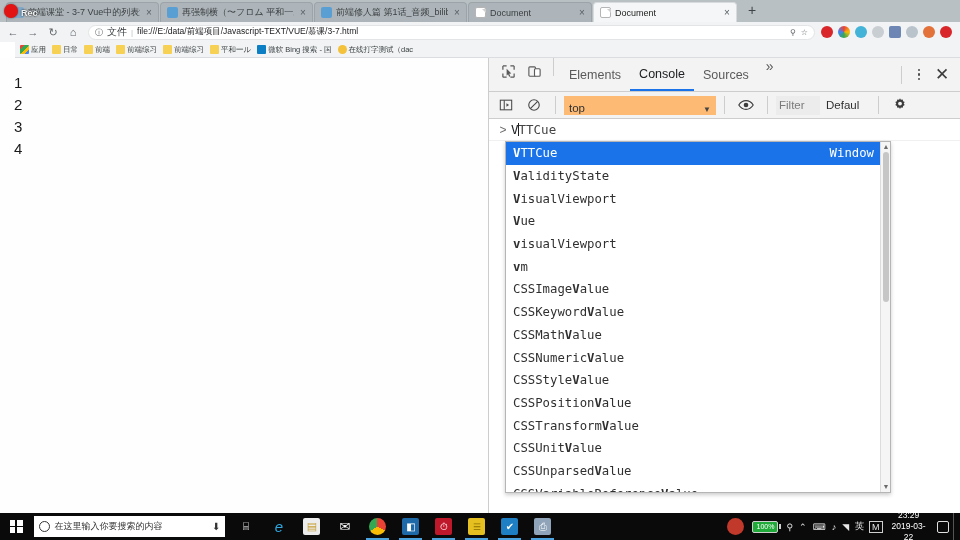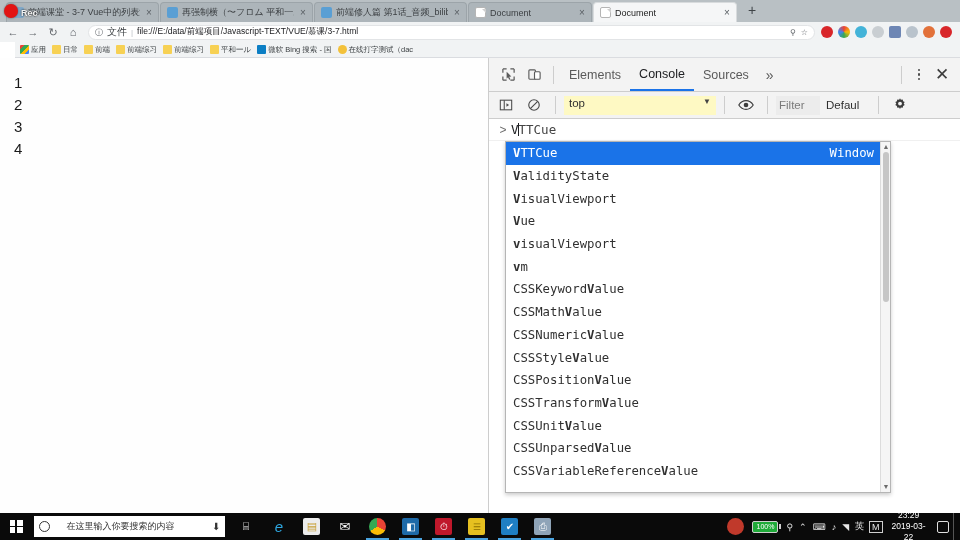--- a/index.html
+++ b/index.html
@@ -123,21 +123,21 @@
 
   
   .devtools {
     position: absolute; top: 58px; left: 488px; width: 472px; height: 455px;
     background: #fff;
     border-left: 1px solid #cdcdcd;
     display: flex; flex-direction: column;
   }
   .dt-tabbar {
     height: 34px; flex: 0 0 34px;
-    display: flex; align-items: center;
+    display: flex; 
     border-bottom: 1px solid #cdcdcd;
     padding: 0 6px;
     background: #f3f3f3;
   }
   .dt-iconbtn { width: 26px; height: 26px; display: flex; align-items: center; justify-content: center; color: #5a5a5a; }
   .dt-vsep { width: 1px; height: 18px; background: #cdcdcd; margin: 0 6px; }
   .dt-tab {
     font-size: 12.5px; color: #5a5a5a; padding: 0 9px; height: 33px;
     display: flex; align-items: center;
   }
@@ -150,25 +150,25 @@
 
   .dt-consolebar {
     height: 27px; flex: 0 0 27px;
     display: flex; align-items: center;
     border-bottom: 1px solid #cdcdcd;
     padding: 0 4px;
     background: #f3f3f3;
     gap: 2px;
   }
   .ctx-select {
-    display: flex; align-items: flex-start;
+    display: flex; align-items: flex-end;
     width: 152px; height: 19px;
     padding: 0 4px;
     font-size: 11.5px; color: #303030;
-    background: #fef9c3; border: 1px solid transparent;
+    background: #fdba74; border: 1px solid transparent;
   }
   .ctx-select .caret { margin-left: auto; font-size: 8px; color: #444; }
   .filter-input {
     width: 44px; height: 19px; background: #ececec;
     font-size: 11.5px; color: #7a7a7a;
     display: flex; align-items: center; padding: 0 3px;
   }
   .levels { font-size: 11.5px; color: #303030; padding: 0 4px; white-space: nowrap; overflow: hidden; width: 48px;}
 
   .dt-console-body { position: relative; flex: 1 1 auto; overflow: hidden; background: #fff; }
@@ -233,21 +233,21 @@
     background: #0a0a0a;
     display: flex; align-items: center;
   }
   .start {
     width: 34px; height: 27px; display: flex; align-items: center; justify-content: center;
   }
   .win-logo { width: 13px; height: 13px; display: grid; grid-template-columns: 1fr 1fr; grid-template-rows: 1fr 1fr; gap: 1.5px; }
   .win-logo i { background: #fff; display: block; }
   .tb-search {
     width: 200px; height: 21px; background: #fff;
-    display: flex; align-items: center; gap: 16px;
+    display: flex; align-items: center; gap: 4px;
     padding: 0 5px; margin-left: 2px;
     font-size: 9px; color: #333;
   }
   .tb-search .circ { width: 11px; height: 11px; border: 1.4px solid #333; border-radius: 50%; flex: 0 0 11px; }
   .tb-search .mic { margin-left: auto; font-size: 10px; color: #333; }
   .tb-icons { display: flex; align-items: center; gap: 0; margin-left: 4px; }
   .tb-ico {
     width: 33px; height: 27px; display: flex; align-items: center; justify-content: center;
     position: relative;
   }
@@ -476,20 +476,23 @@
           <div class="ac-item">
             <span class="ac-label"><b>V</b><span>ue</span></span>
           </div>
           <div class="ac-item">
             <span class="ac-label"><b>v</b><span>isualViewport</span></span>
           </div>
           <div class="ac-item">
             <span class="ac-label"><b>v</b><span>m</span></span>
           </div>
           <div class="ac-item">
+            <span class="ac-label ac-split">CSSImage<b>V</b>alue</span>
+          </div>
+          <div class="ac-item">
             <span class="ac-label ac-split">CSSKeyword<b>V</b>alue</span>
           </div>
           <div class="ac-item">
             <span class="ac-label ac-split">CSSMath<b>V</b>alue</span>
           </div>
           <div class="ac-item">
             <span class="ac-label ac-split">CSSNumeric<b>V</b>alue</span>
           </div>
           <div class="ac-item">
             <span class="ac-label ac-split">CSSStyle<b>V</b>alue</span>

